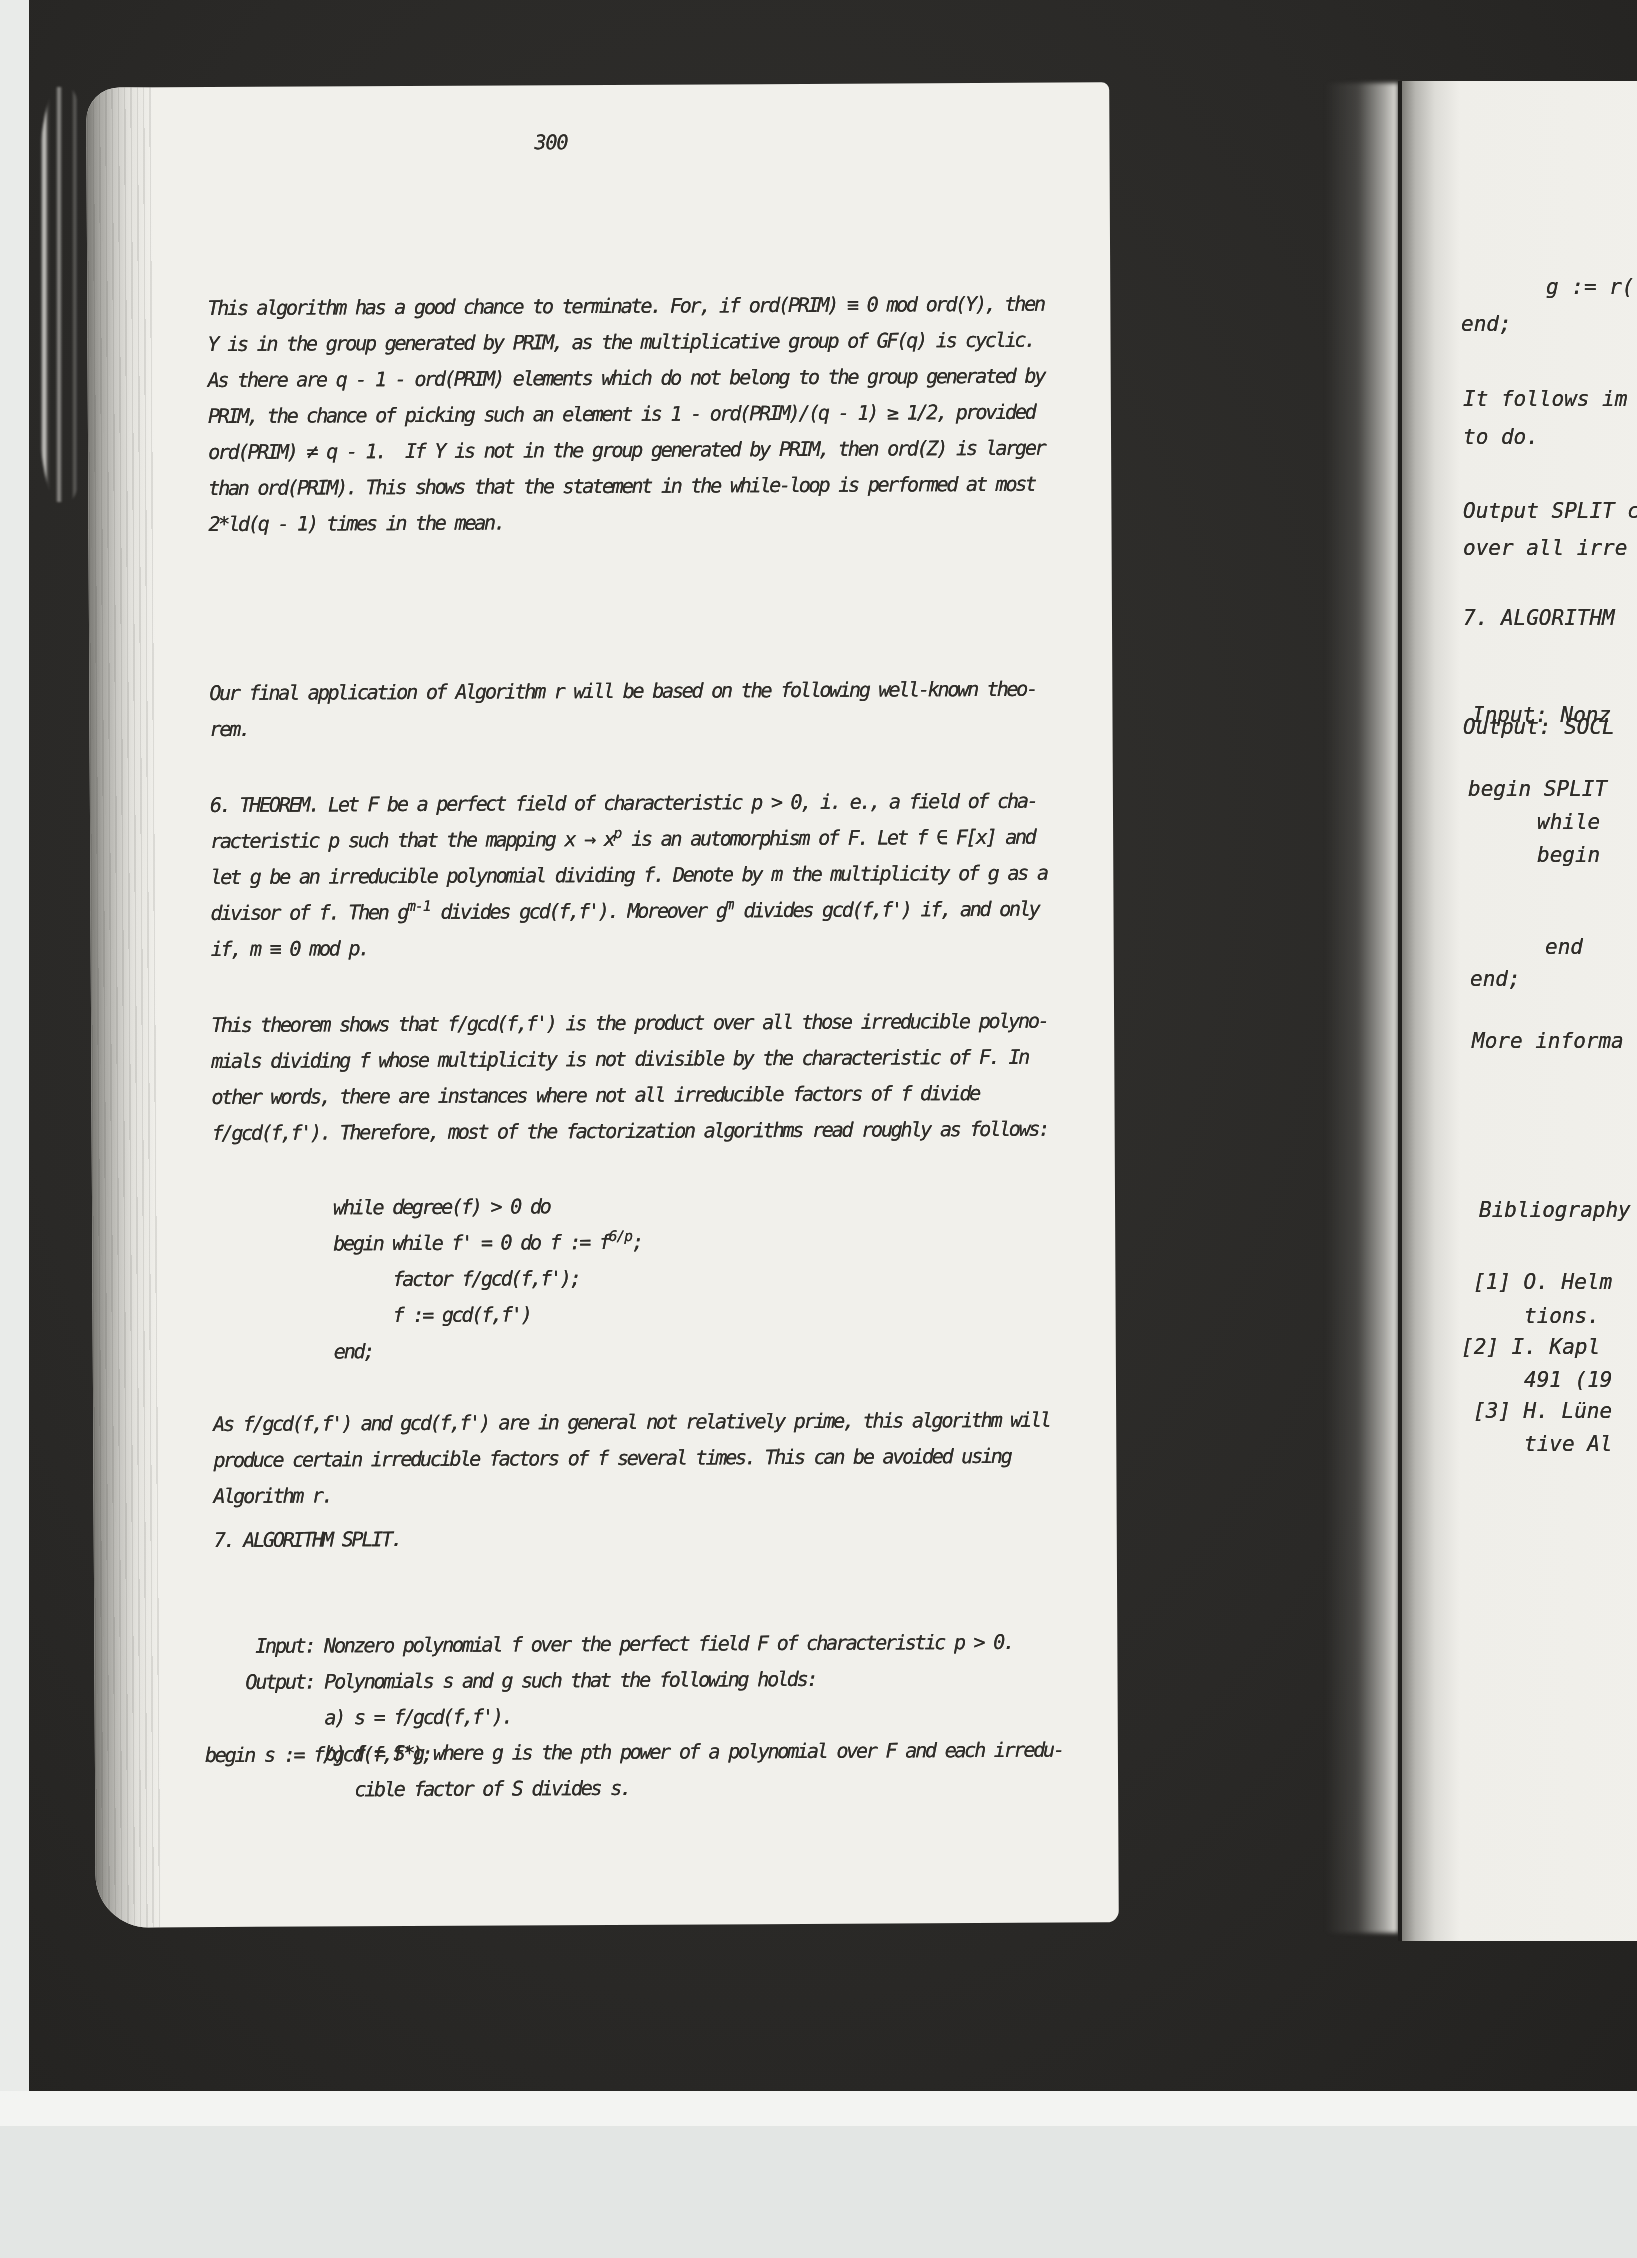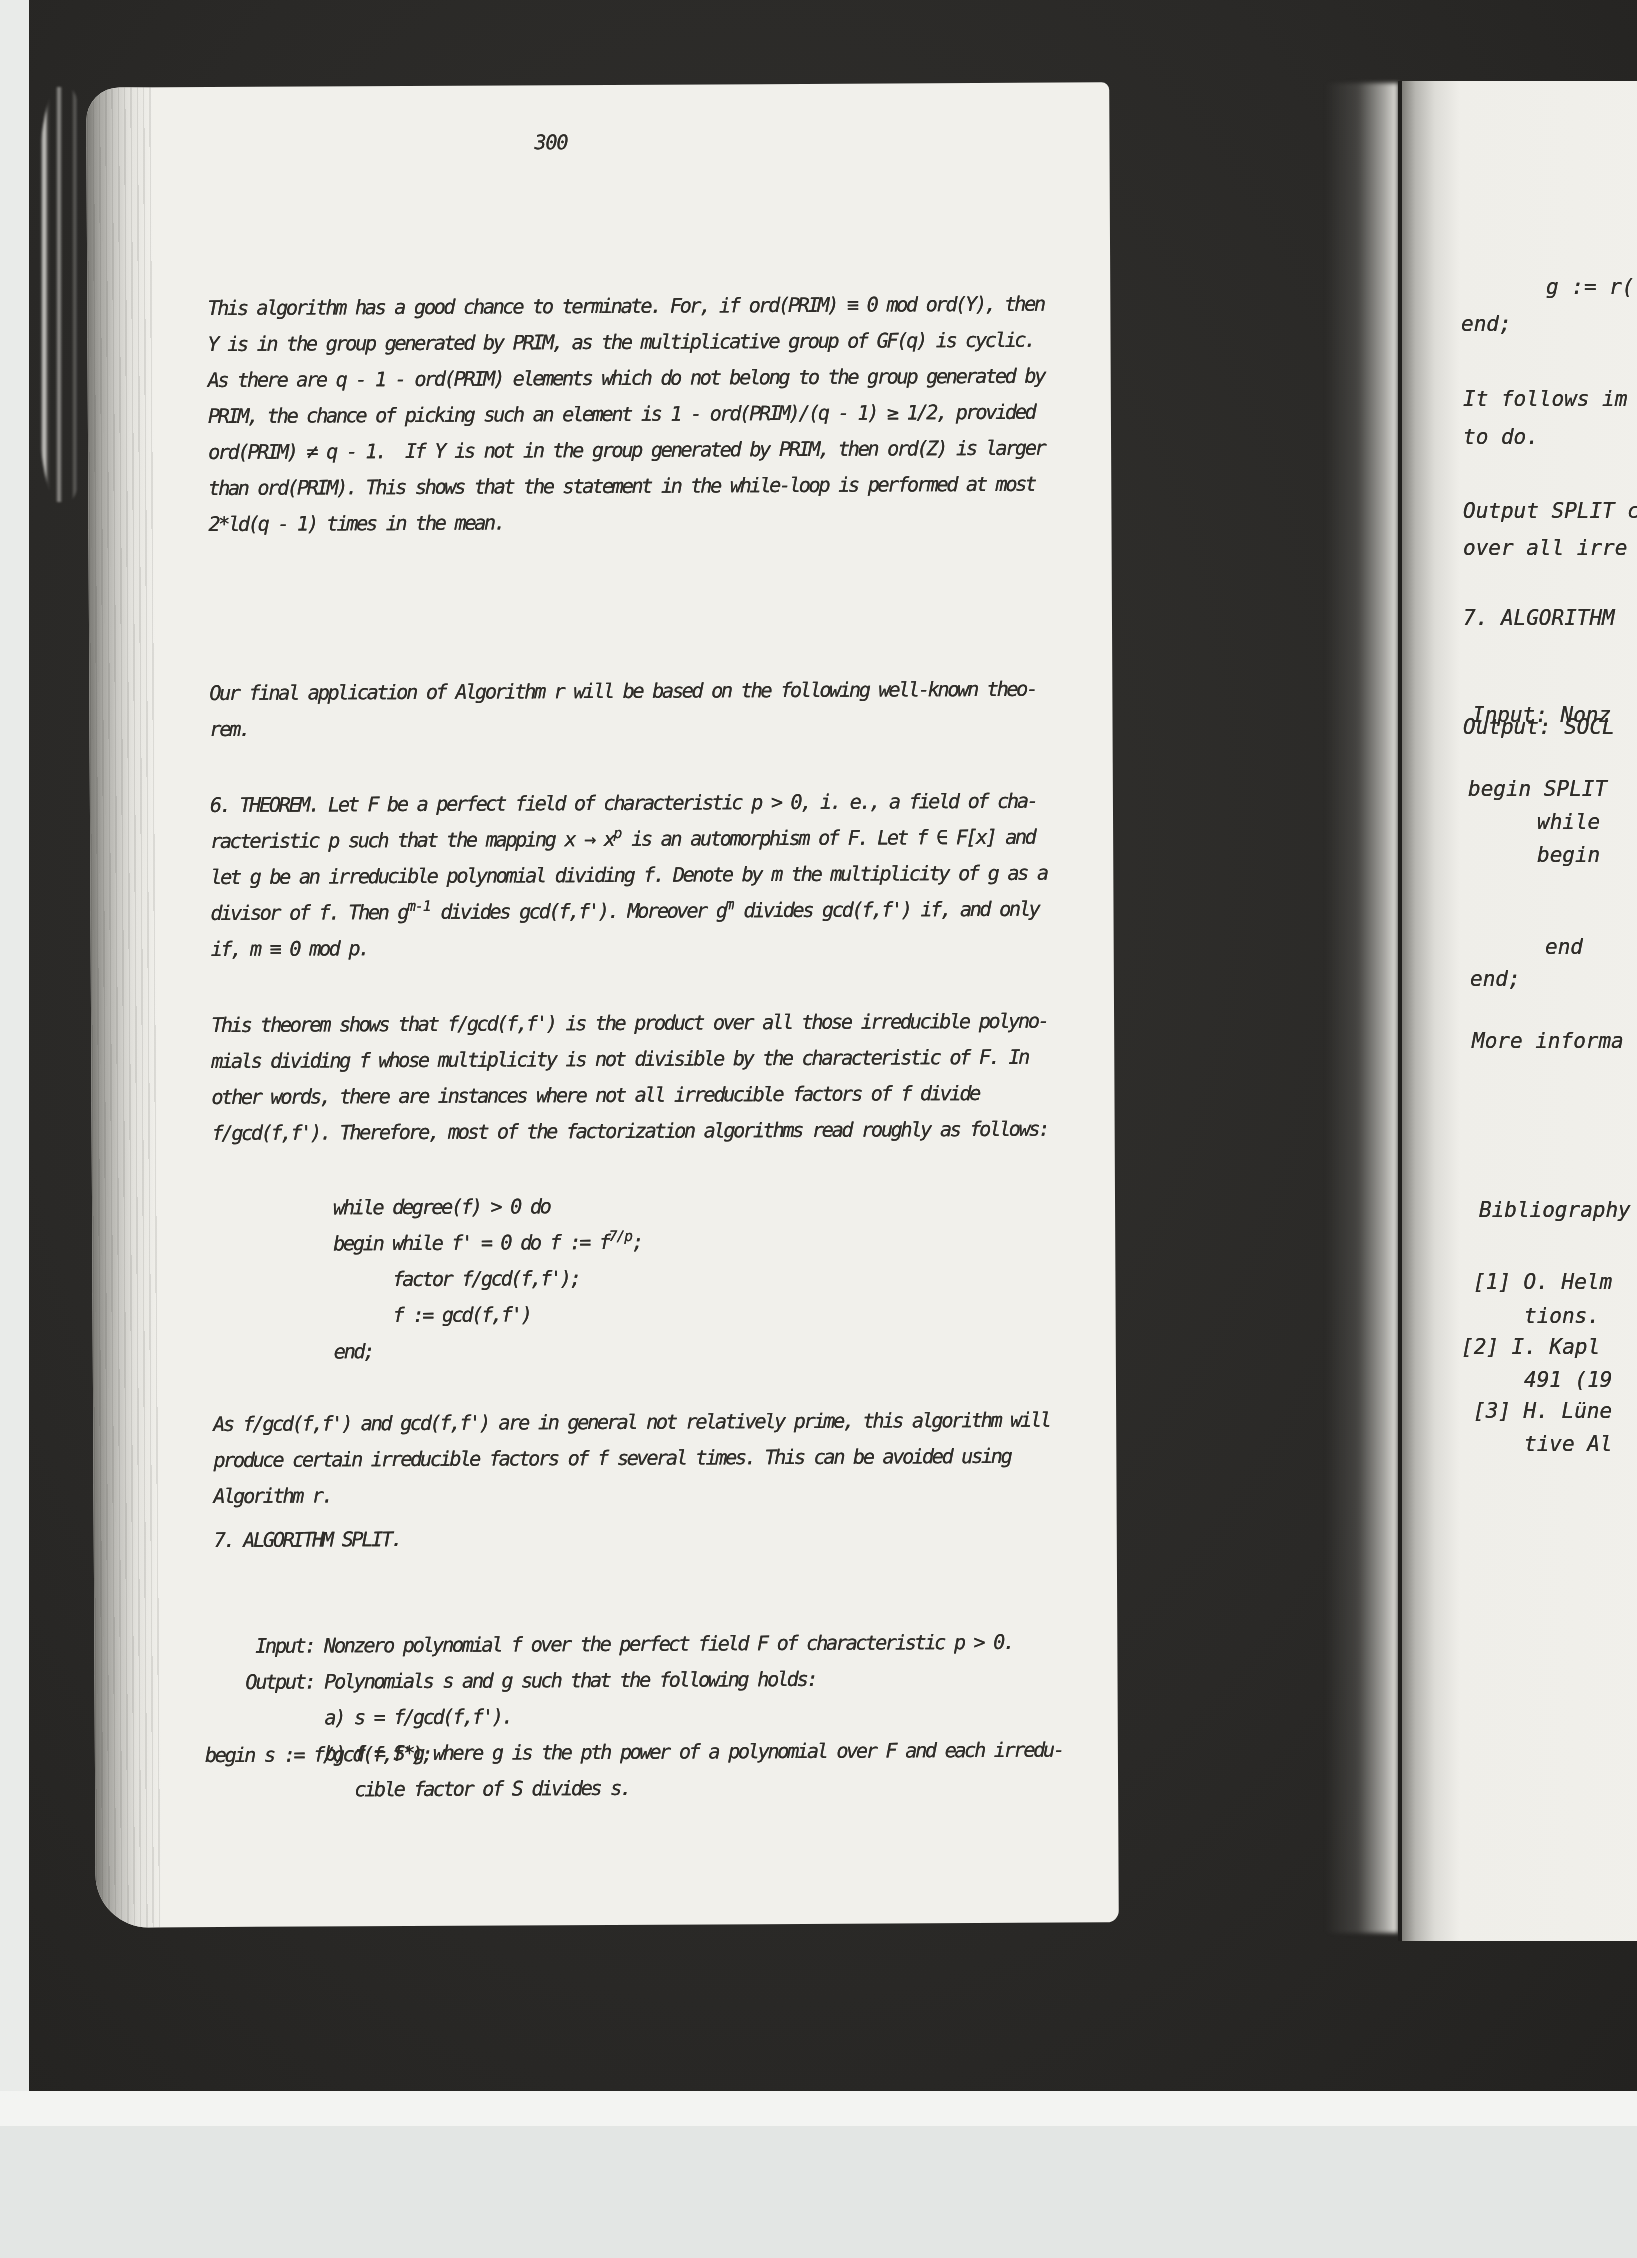--- a/index.html
+++ b/index.html
@@ -128,21 +128,21 @@
     <div class="tb b-th">
       
     <div class="ln">6. THEOREM. Let F be a perfect field of characteristic p &gt; 0, i. e., a field of cha-</div><div class="ln">racteristic p such that the mapping x → x<sup>p</sup> is an automorphism of F. Let f ∈ F[x] and</div><div class="ln">let g be an irreducible polynomial dividing f. Denote by m the multiplicity of g as a</div><div class="ln">divisor of f. Then g<sup>m-1</sup> divides gcd(f,f'). Moreover g<sup>m</sup> divides gcd(f,f') if, and only</div><div class="ln">if, m ≡ 0 mod p.</div></div>
 
     <div class="tb b-p4">
       
     <div class="ln">This theorem shows that f/gcd(f,f') is the product over all those irreducible polyno-</div><div class="ln">mials dividing f whose multiplicity is not divisible by the characteristic of F. In</div><div class="ln">other words, there are instances where not all irreducible factors of f divide</div><div class="ln">f/gcd(f,f'). Therefore, most of the factorization algorithms read roughly as follows:</div></div>
 
     <div class="tb b-code">
       
-    <div class="ln">while degree(f) &gt; 0 do</div><div class="ln">begin while f' = 0 do f := f<sup>7/p</sup>;</div><div class="ln">      factor f/gcd(f,f');</div><div class="ln">      f := gcd(f,f')</div><div class="ln">end;</div></div>
+    <div class="ln">while degree(f) &gt; 0 do</div><div class="ln">begin while f' = 0 do f := f<sup>6/p</sup>;</div><div class="ln">      factor f/gcd(f,f');</div><div class="ln">      f := gcd(f,f')</div><div class="ln">end;</div></div>
 
     <div class="tb b-p5">
       
     <div class="ln">As f/gcd(f,f') and gcd(f,f') are in general not relatively prime, this algorithm will</div><div class="ln">produce certain irreducible factors of f several times. This can be avoided using</div><div class="ln">Algorithm r.</div></div>
 
     <div class="tb b-h7">7. ALGORITHM SPLIT.</div>
 
     <div class="tb b-io">
       
     <div class="ln"> Input: Nonzero polynomial f over the perfect field F of characteristic p &gt; 0.</div><div class="ln">Output: Polynomials s and g such that the following holds:</div><div class="ln">        a) s = f/gcd(f,f').</div><div class="ln">        b) f = S*g where g is the pth power of a polynomial over F and each irredu-</div><div class="ln">           cible factor of S divides s.</div></div>

